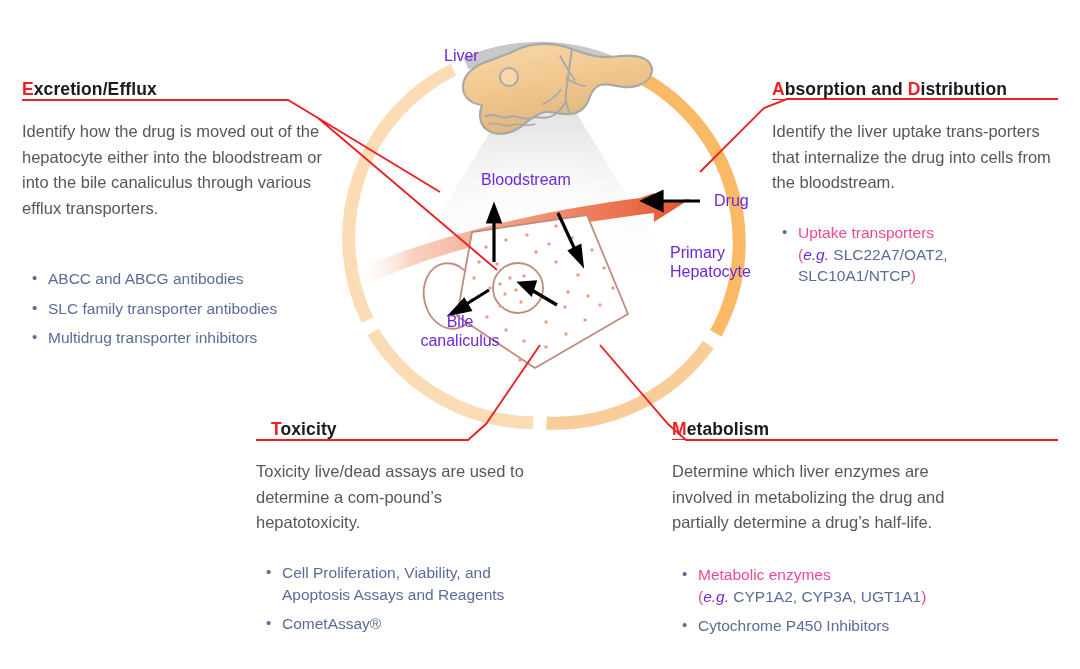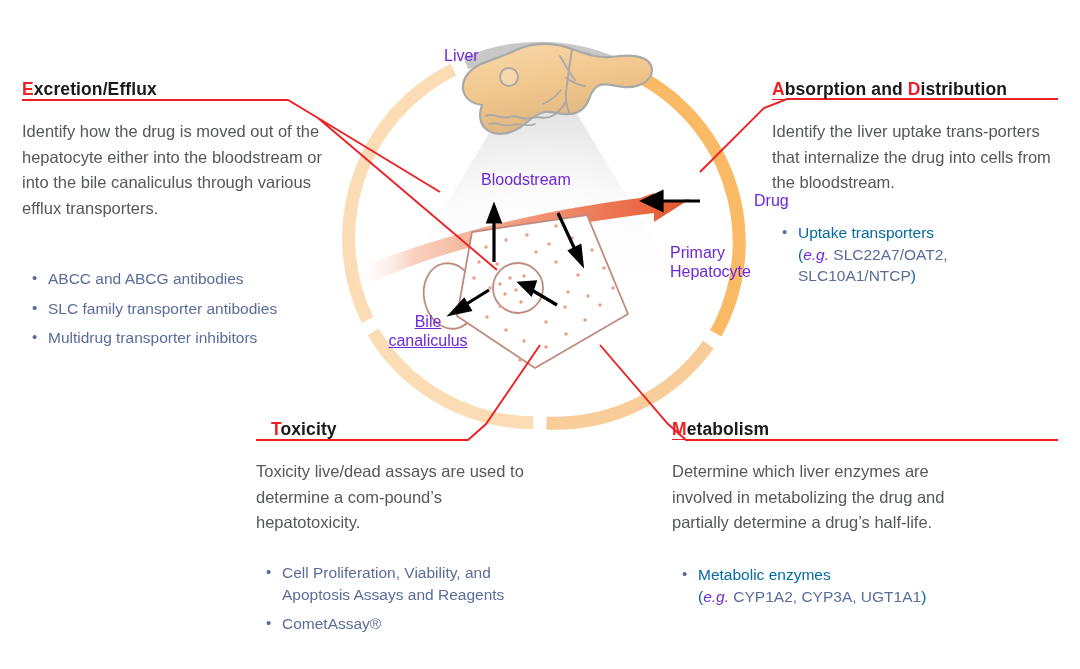--- a/index.html
+++ b/index.html
@@ -39,21 +39,21 @@
     padding-left:18px;
     font-size:15.5px;line-height:21.5px;
     color:#5b6c99;
     margin-bottom:8px;
   }
   ul.sec-list li:before{
     content:"\2022";
     position:absolute;left:2px;top:-1px;
     color:#5b6c99;font-size:15px;
   }
-  ul.sec-list li .gray{color:#0369a1;}
+  ul.sec-list li .gray{color:#ec4899;}
   ul.sec-list li .it{font-style:italic;color:#6d28d9;}
 
   
   .d-lab{
     position:absolute;z-index:3;
     font-size:16px;color:#6d28d9;
     white-space:nowrap;line-height:19px;
   }
   .d-lab.two{white-space:normal;text-align:center;}
 </style>
@@ -252,27 +252,28 @@
     <li><span>Cell Proliferation, Viability, and Apoptosis Assays and Reagents</span></li>
     <li><span>CometAssay®</span></li>
   </ul>
 
   <div class="txt sec-head" style="left:672px;top:419px;">
     <span class="k">M</span><span>etabolism</span>
   </div>
   <div class="txt sec-body" style="left:672px;top:459px;width:290px;">Determine which liver enzymes are involved in metabolizing the drug and partially determine a drug’s half-life.</div>
   <ul class="txt sec-list" style="left:680px;top:564px;width:300px;">
     <li><span class="gray">Metabolic enzymes</span><br><span class="gray">(</span><span class="it">e.g.</span><span> CYP1A2, CYP3A, UGT1A1</span><span class="gray">)</span></li>
+    <li><span>Cytochrome P450 Inhibitors</span></li>
   </ul>
 
   <div class="d-lab" style="left:444px;top:46px;">Liver</div>
   <div class="d-lab" style="left:481px;top:170px;">Bloodstream</div>
-  <div class="d-lab" style="left:714px;top:191px;margin-left:40px;">Drug</div>
+  <div class="d-lab" style="left:714px;top:191px;">Drug</div>
   <div class="d-lab two" style="left:628px;top:243px;width:110px;text-align:left;margin-left:42px;">
     <span>Primary</span><br>
     <span>Hepatocyte</span>
   </div>
-  <div class="d-lab two" style="left:380px;top:312px;width:96px;text-decoration:underline;">
+  <div class="d-lab two" style="left:412px;top:312px;width:96px;">
     <span>Bile</span><br>
     <span>canaliculus</span>
   </div>
 
 </div>
 
 </body></html>

